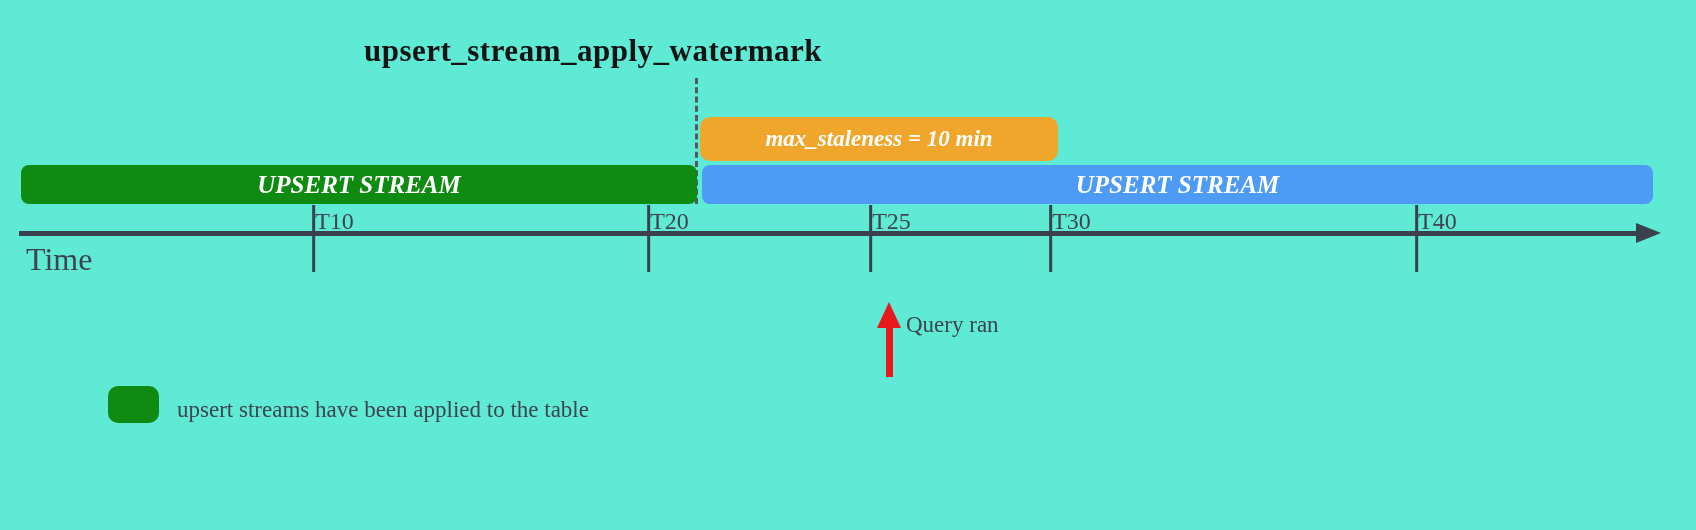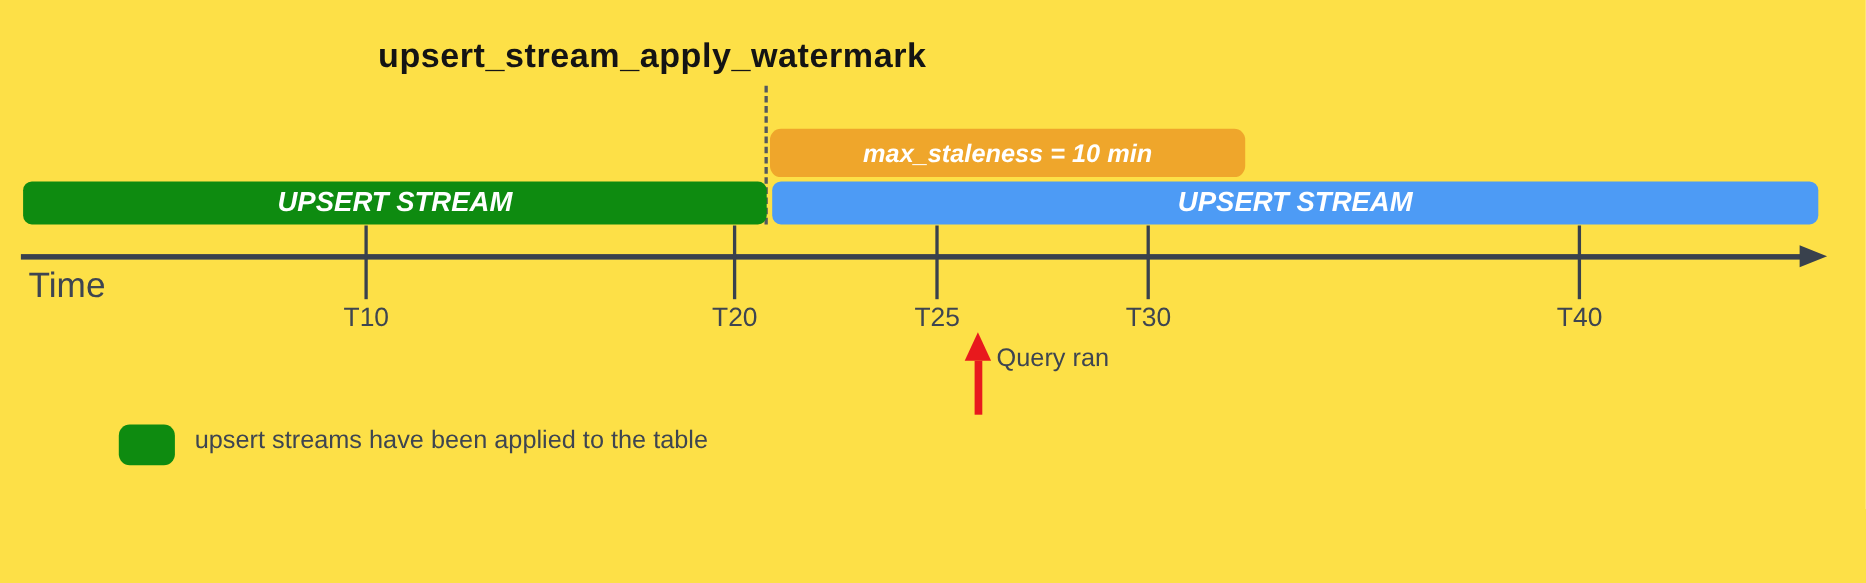--- a/index.html
+++ b/index.html
@@ -9,22 +9,22 @@
     --slate: #39414D;
     --red: #E8191D;
     --text: #3E4551;
   }
   * { box-sizing: border-box; }
   body { margin: 0; background: #ffffff; }
   .canvas {
     position: relative;
     width: 1696px;
     height: 530px;
-    background: #fde047;
-    font-family: Liberation Sans, sans-serif;
+    background: #5eead4;
+    font-family: Liberation Serif, serif;
     overflow: hidden;
   }
   .title {
     position: absolute;
     left: 593px;
     top: 33px;
     transform: translateX(-50%);
     font-size: 31px;
     font-weight: bold;
     color: #141414;
@@ -43,21 +43,21 @@
     position: absolute;
     display: flex;
     align-items: center;
     justify-content: center;
     color: #ffffff;
     font-weight: bold;
     font-style: italic;
     white-space: nowrap;
   }
   .bar-orange {
-    left: 700px; top: 117px; width: 432px; height: 44px;
+    left: 700px; top: 117px; width: 358px; height: 44px;
     background: var(--orange);
     border-radius: 10px;
     font-size: 23px;
   }
   .bar-green {
     left: 21px; top: 165px; width: 676px; height: 39px;
     background: var(--green);
     border-radius: 8px;
     font-size: 25px;
   }
@@ -85,22 +85,22 @@
     position: absolute;
     left: 26px; top: 241px;
     font-size: 32px;
     color: var(--text);
   }
   .tick {
     position: absolute;
     top: 205px;
     transform: translateX(-50%);
     display: flex;
-    flex-direction: column;
-    align-items: center;
+    flex-direction: row;
+    align-items: flex-start;
   }
   .tick-line { width: 3px; height: 67px; background: var(--slate); }
   .tick-label { margin-top: 3px; font-size: 24px; color: var(--text); }
   .query-arrow {
     position: absolute;
     left: 889px; top: 302px;
     transform: translateX(-50%);
     display: flex;
     flex-direction: column;
     align-items: center;
@@ -119,21 +119,21 @@
     color: var(--text);
     white-space: nowrap;
   }
   .legend {
     position: absolute;
     left: 72px; top: 386px;
     display: flex;
     flex-direction: column;
     gap: 22px;
   }
-  .legend-item { display: flex; align-items: flex-start; gap: 18px; padding-left: 36px; }
+  .legend-item { display: flex; align-items: flex-end; gap: 18px; padding-left: 36px; }
   .swatch { width: 51px; height: 37px; border-radius: 10px; flex: 0 0 auto; }
   .swatch-green { background: var(--green); }
   .swatch-blue { background: var(--blue); }
   .legend-text { font-size: 23px; color: var(--text); white-space: nowrap; }
 </style>
 </head>
 <body>
 
 <div class="canvas">
 
@@ -158,25 +158,25 @@
   <div class="time-label">Time</div>
 
   <div class="tick" style="left:333px">
     <div class="tick-line"></div>
     <div class="tick-label">T10</div>
   </div>
   <div class="tick" style="left:668px">
     <div class="tick-line"></div>
     <div class="tick-label">T20</div>
   </div>
-  <div class="tick" style="left:852px">
+  <div class="tick" style="left:890px">
     <div class="tick-line"></div>
     <div class="tick-label">T25</div>
   </div>
-  <div class="tick" style="left:1044px">
+  <div class="tick" style="left:1070px">
     <div class="tick-line"></div>
     <div class="tick-label">T30</div>
   </div>
   <div class="tick" style="left:1436px">
     <div class="tick-line"></div>
     <div class="tick-label">T40</div>
   </div>
 
   <div class="query-arrow">
     <div class="query-arrow-head"></div>

